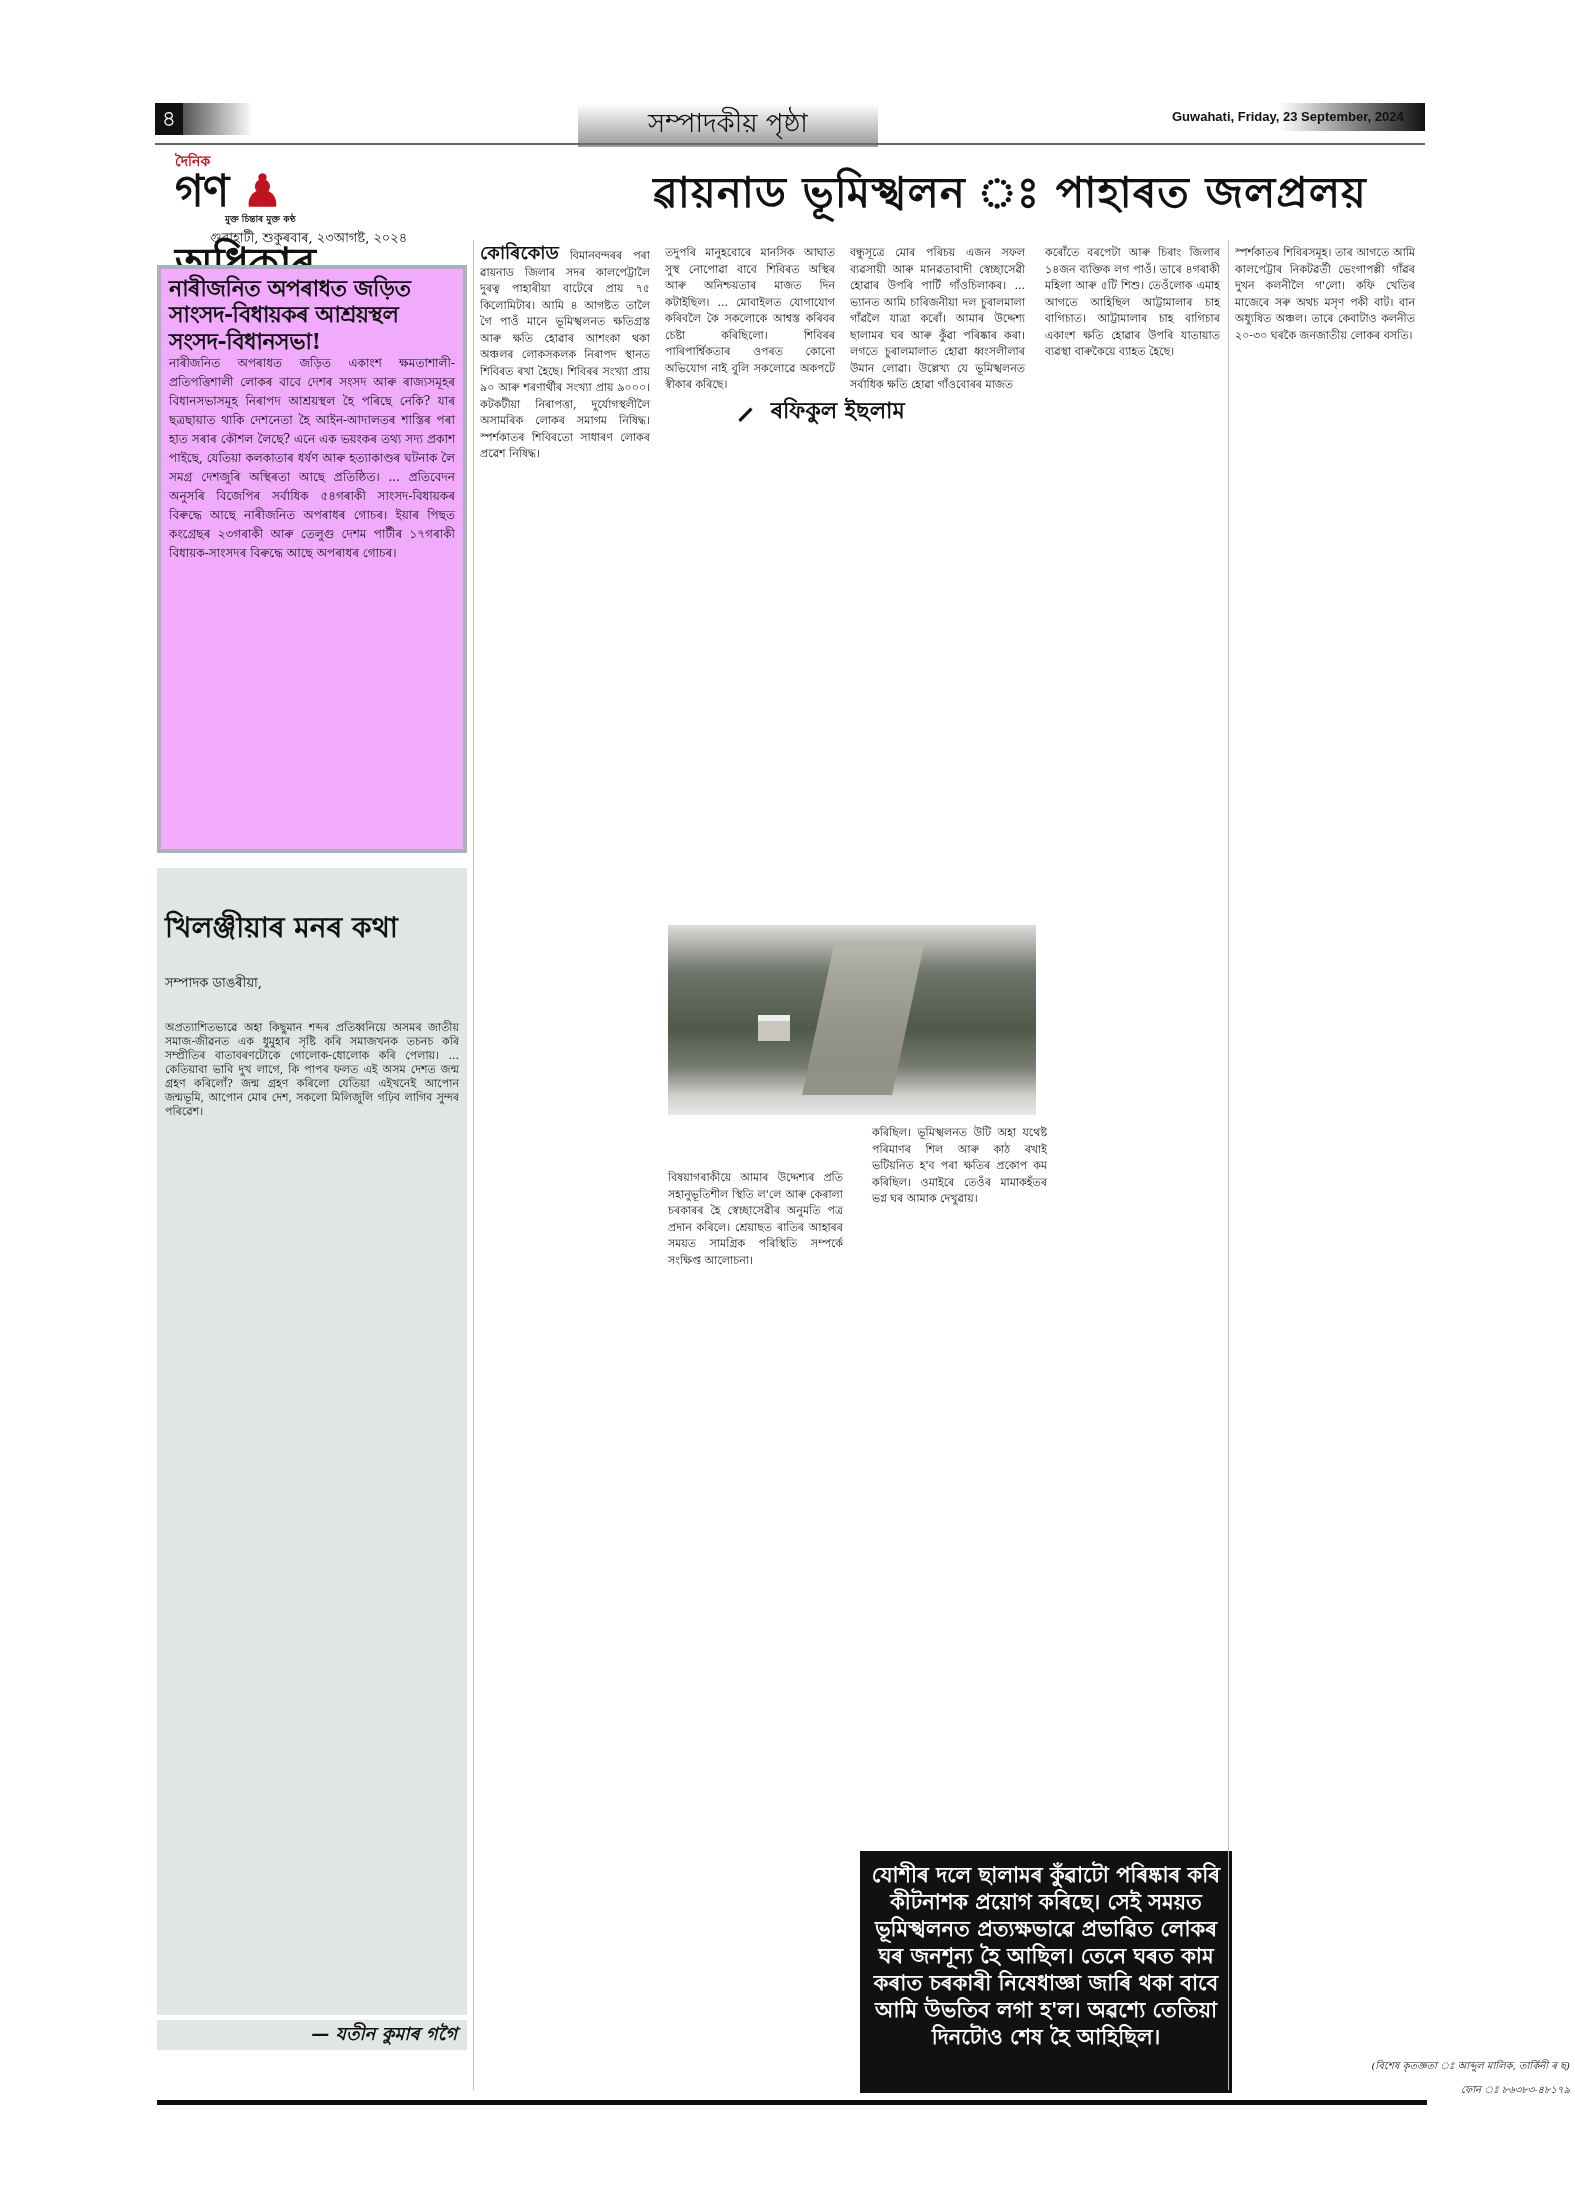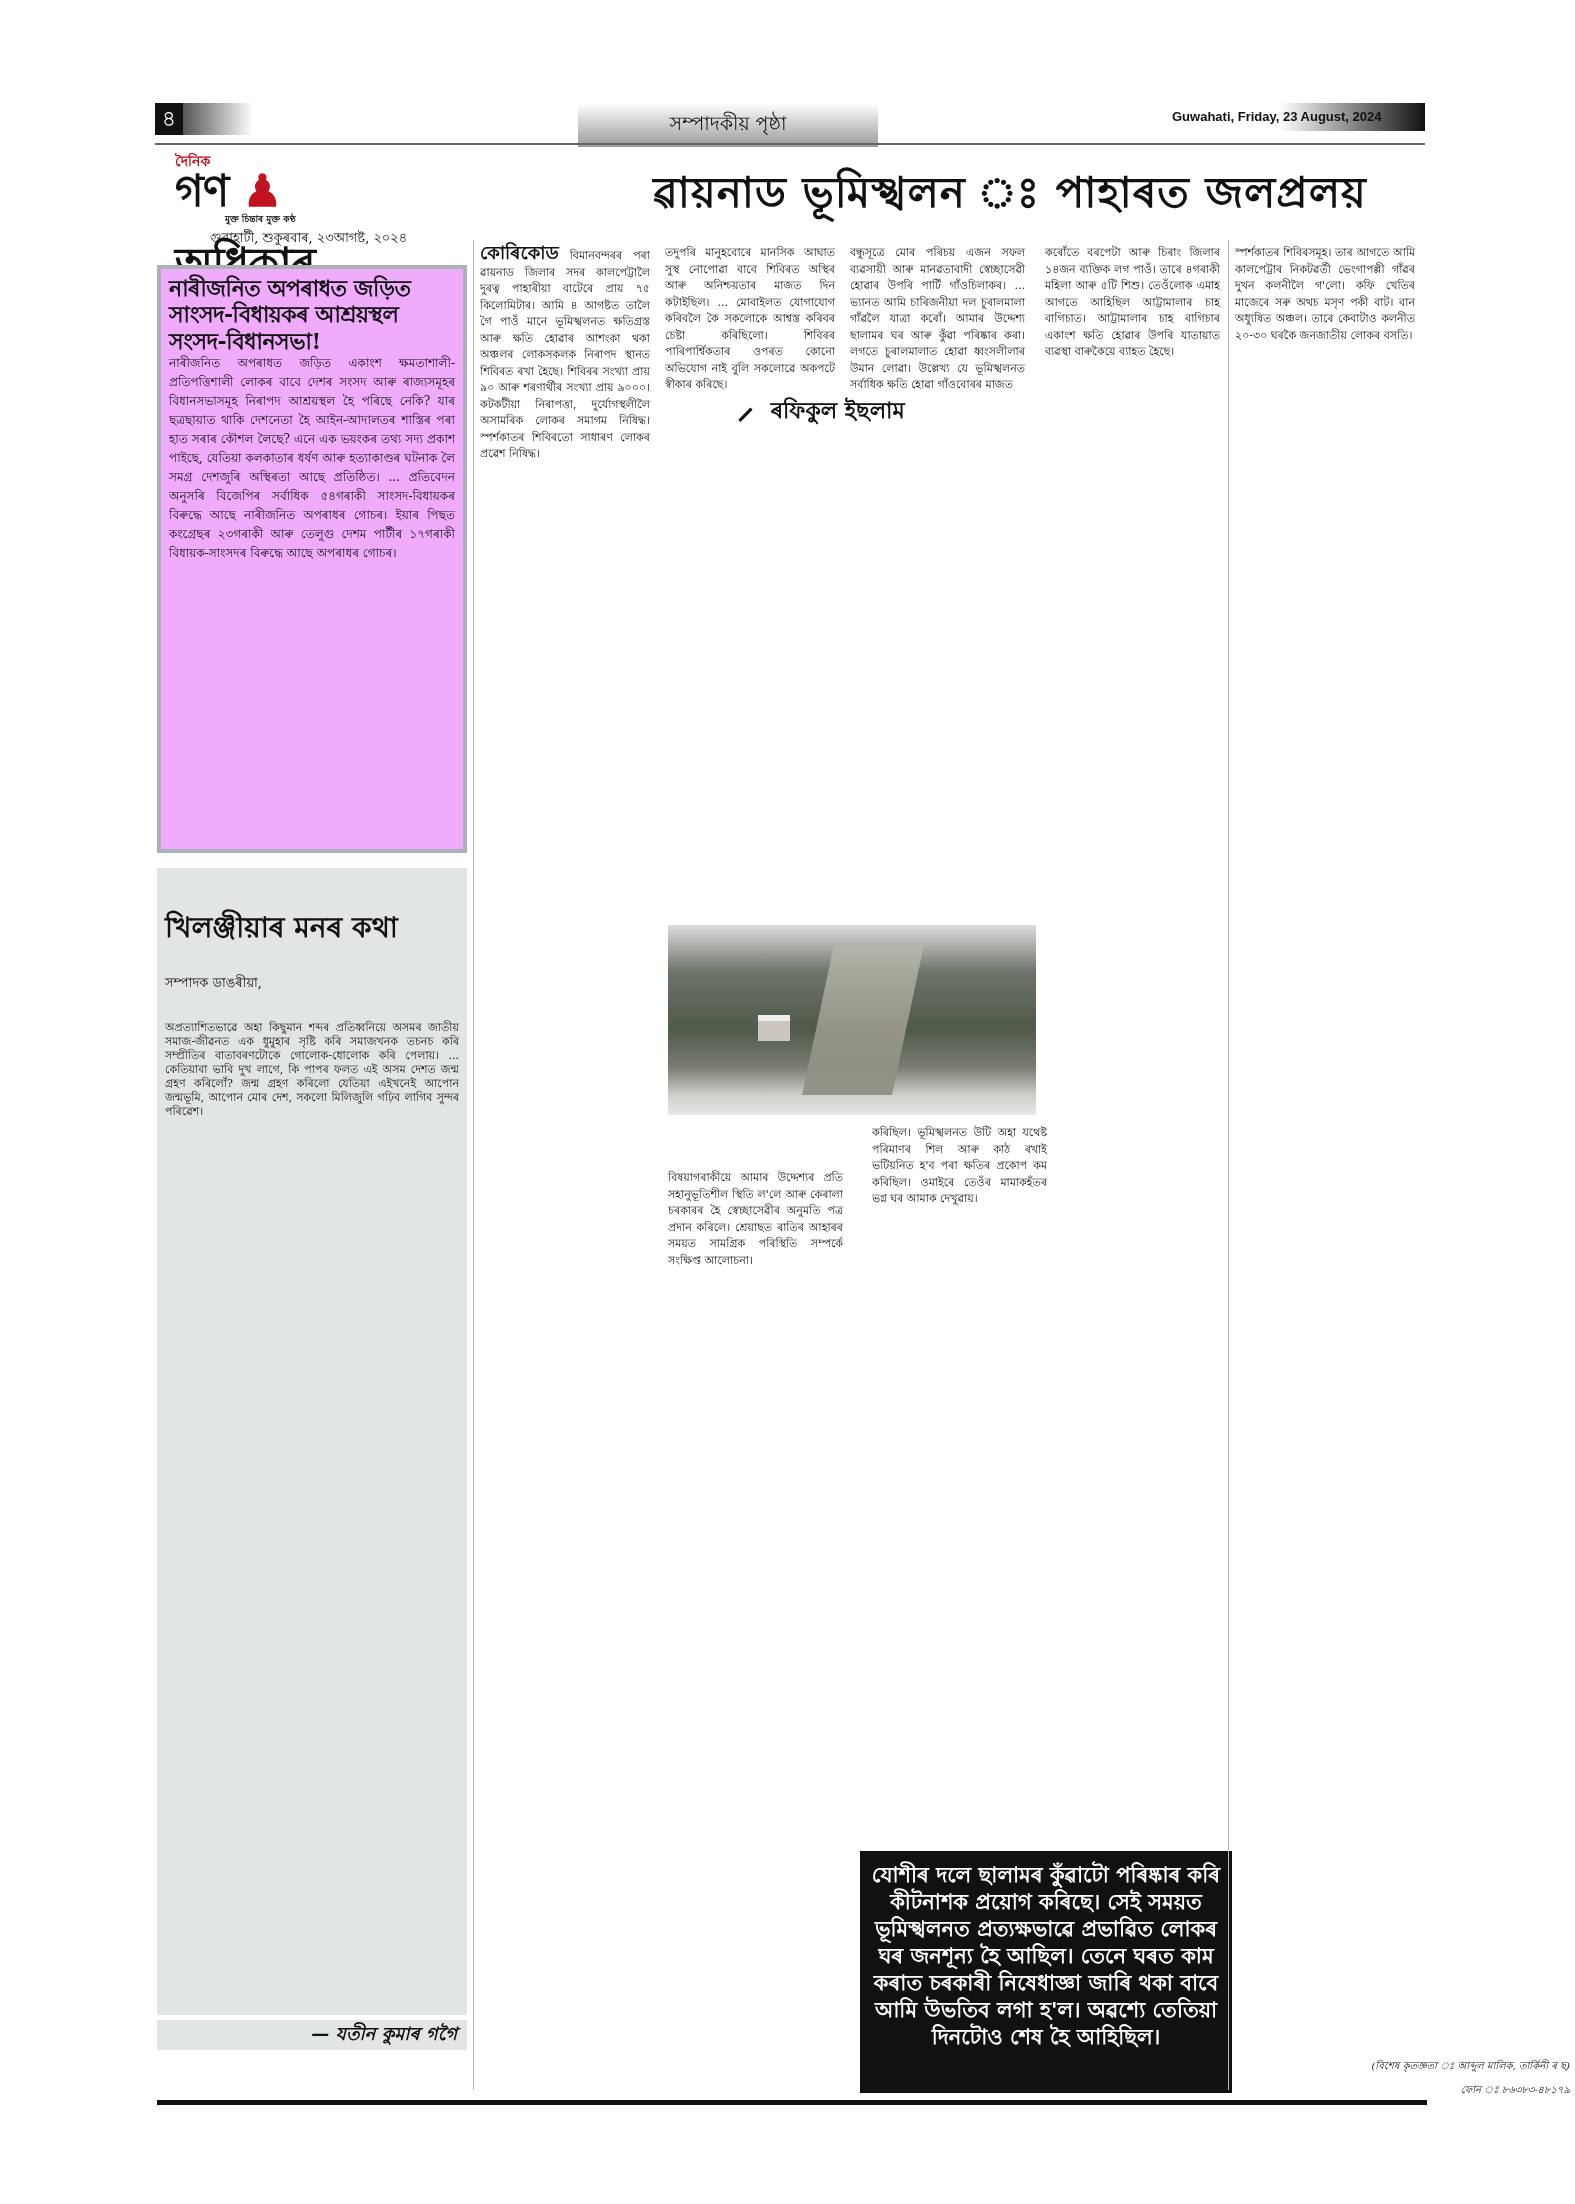--- a/index.html
+++ b/index.html
@@ -5,21 +5,21 @@
   * { box-sizing: border-box; margin: 0; padding: 0; }
   html, body { width: 1575px; height: 2204px; background: #fff; overflow: hidden; }
   body { font-family: "DejaVu Serif", serif; color: #111; position: relative; }
 
   .topbar { position: absolute; left: 155px; top: 103px; width: 1270px; height: 32px; }
   .page-num { position: absolute; left: 0; top: 0; width: 28px; height: 32px; background: #111; color: #fff;
     font-size: 22px; text-align: center; line-height: 32px; font-family: "DejaVu Sans", sans-serif; }
   .grad-left { position: absolute; left: 28px; top: 0; width: 70px; height: 32px;
     background: linear-gradient(90deg, #555, #fff); }
   .section-tab { position: absolute; left: 423px; top: 0; width: 300px; height: 44px;
-    background: linear-gradient(180deg, #fff, #999); text-align: center; font-size: 19px; line-height: 40px; }
+    background: linear-gradient(180deg, #fff, #999); text-align: center; font-size: 26px; line-height: 40px; }
   .dateline { position: absolute; right: 0; top: 0; height: 28px; width: 265px; padding-left: 12px;
     background: linear-gradient(90deg, #fff 45%, #111 100%); font-family: "Liberation Sans", sans-serif;
     font-weight: bold; font-size: 13px; line-height: 28px; color: #111; }
   .topline { position: absolute; left: 155px; top: 143px; width: 1270px; height: 2px; background: #666; }
 
   .masthead { position: absolute; left: 175px; top: 150px; width: 260px; height: 70px; }
   .mast-small { position: absolute; left: 0; top: 0; font-size: 14px; color: #c1121f; font-weight: bold; }
   .mast-main { position: absolute; left: 0; top: 8px; font-size: 44px; font-weight: bold; letter-spacing: -1px; }
   .mast-main .ic { color: #c1121f; }
   .mast-tag { position: absolute; left: 50px; top: 62px; font-size: 9px; font-weight: bold; }
@@ -62,21 +62,21 @@
   .bottomrule { position: absolute; left: 157px; top: 2100px; width: 1270px; height: 5px; background: #111; }
   .vrule { position: absolute; width: 1px; background: #bbb; }
 </style>
 </head>
 <body>
 
 <div class="topbar">
   <div class="page-num">৪</div>
   <div class="grad-left"></div>
   <div class="section-tab">সম্পাদকীয় পৃষ্ঠা</div>
-  <div class="dateline">Guwahati, Friday, 23 August, 2024</div>
+  <div class="dateline">Guwahati, Friday, 23 September, 2024</div>
 </div>
 <div class="topline"></div>
 
 <div class="masthead">
   <span class="mast-small">দৈনিক</span>
   <div class="mast-main">
     <span>গণ</span>
     <span class="ic">♟</span>
     <span>অধিকাৰ</span>
   </div>

